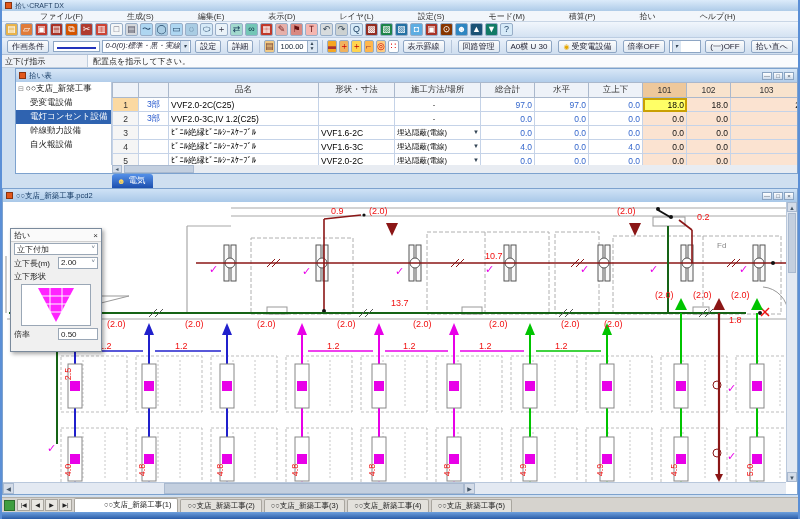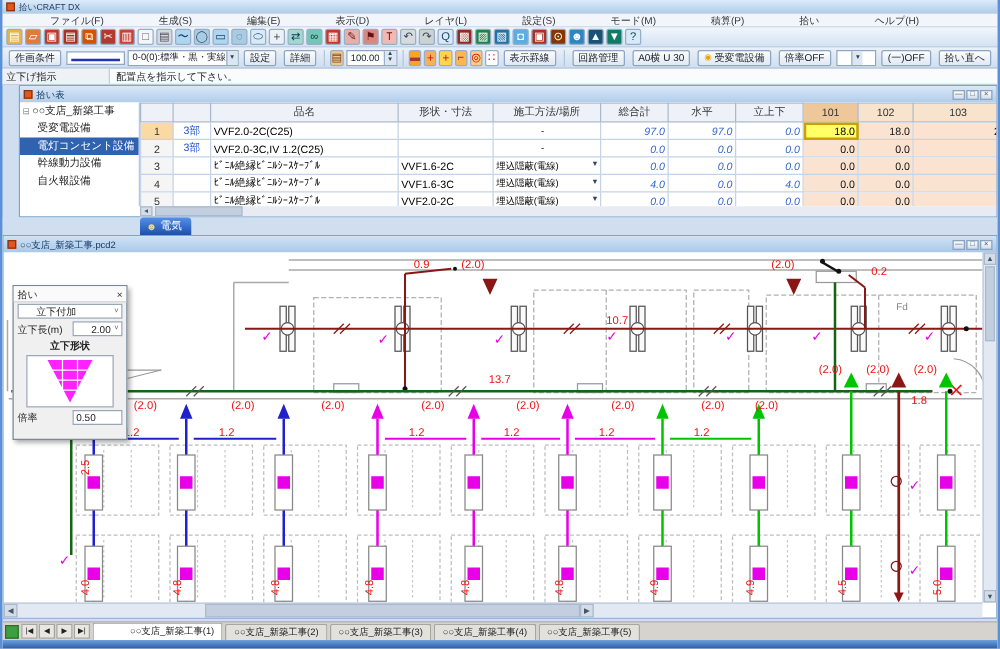--- a/index.html
+++ b/index.html
@@ -18,21 +18,21 @@
   
   #toolbar1{left:0;right:0;top:22px;height:16px;background:linear-gradient(#f1f6fc,#d4e2f2);
             display:flex;align-items:center;padding:0 2px;border-bottom:1px solid #bccde2;}
   .ticon{width:13px;height:13px;margin:0 1px;border:1px solid #98aec8;border-radius:2px;
          font-size:9px;line-height:11px;text-align:center;color:#fff;overflow:hidden;}
   #toolbar2{left:0;right:0;top:38px;height:17px;background:linear-gradient(#eaf1fa,#cfdeef);
             display:flex;align-items:center;padding:0 2px;border-bottom:1px solid #aebfd6;font-size:8px;}
   .t2btn{height:13px;line-height:11px;border:1px solid #8ea6c4;background:linear-gradient(#fdfdfd,#dfe8f2);
          border-radius:2px;padding:0 4px;margin:0 3px;color:#223;white-space:nowrap;display:flex;align-items:center;}
   .t2combo{height:13px;border:1px solid #8ea6c4;background:#fff;margin:0 1px;display:flex;align-items:center;
-           font-size:7.5px;color:#223;padding-left:2px;justify-content:center;}
+           font-size:7.5px;color:#223;padding-left:2px;justify-content:flex-start;font-style:italic;}
   .carrow{width:9px;height:11px;background:#dce7f3;border-left:1px solid #9ab0ca;font-size:6px;line-height:11px;text-align:center;color:#345;}
   .linesample{width:62px;height:11px;background:#fff;border:1px solid #8ea6c4;margin:0 1px;position:relative;}
   .linesample i{position:absolute;left:3px;right:3px;top:5px;height:2px;background:#2233bb;}
   .spin{height:13px;border:1px solid #8ea6c4;background:#fff;display:flex;align-items:center;margin:0 1px;}
   .spin b{font-weight:normal;font-size:7.5px;padding:0 3px;color:#123;}
   .spincol{display:flex;flex-direction:column;border-left:1px solid #9ab0ca;}
   .spincol u{text-decoration:none;font-size:5px;line-height:5.5px;width:9px;text-align:center;background:#dce7f3;color:#345;}
   .gap{height:13px;border-left:1px solid #b5c5da;margin:0 3px;}
   
   #promptbar{left:0;right:0;top:55px;height:13px;background:#fafbfd;border-bottom:1px solid #c0cede;display:flex;font-size:8px;color:#222;}
@@ -53,21 +53,21 @@
   .titem.sel{background:#2f63b0;color:#fff;}
   #tablewrap{position:absolute;left:96px;right:0;top:13px;bottom:8px;overflow:hidden;}
   table{border-collapse:collapse;table-layout:fixed;width:691px;}
   th,td{border:1px solid #c5d3e8;font-size:8.5px;height:14px;padding:0 2px;overflow:hidden;white-space:nowrap;}
   th{background:#eef2f8;border-color:#aab8cc;font-weight:normal;color:#333;text-align:center;height:15px;}
   th.pcolh{background:#f8e3cd;}
   th.pcolh.selcol{background:#eec89b;}
   td.rownum{background:#f5f5f5;text-align:center;color:#333;}
   td.rownum.selrow{background:#fbd9a2;}
   td.mark{color:#2255cc;text-align:center;margin-top:48px;}
-  td.num{color:#3366cc;text-align:right;font-style:italic;}
+  td.num{color:#3366cc;text-align:right;}
   td.pcol{background:#fbe3d1;color:#111;text-align:right;}
   td.pcol.selcell{background:#ffff66;outline:2px solid #caa002;outline-offset:-2px;color:#000;}
   td.method{font-size:7.5px;position:relative;padding-right:9px;}
   td.method .dd{position:absolute;right:1px;top:3px;font-size:6px;color:#345;}
   #pickup-scroll{position:absolute;left:96px;right:0;bottom:0;height:8px;background:#e8ecf2;display:flex;}
   #pickup-scroll .arr{width:10px;background:#d4dce8;border:1px solid #a9b9cf;font-size:6px;line-height:6px;text-align:center;color:#456;}
   #pickup-scroll .thumb{width:70px;background:#c3cfdf;border:1px solid #a9b9cf;margin-left:2px;}
   
   #tabstrip{left:0;right:0;top:174px;height:14px;background:#cfdff0;}
   #denki-tab{position:absolute;left:110px;top:0;height:14px;padding:0 8px 0 5px;color:#fff;font-size:8.5px;
@@ -84,22 +84,22 @@
   #vscroll .arr.btm{position:absolute;bottom:0;left:0;right:0;}
   #hscroll{position:absolute;left:0;right:11px;bottom:0;height:12px;background:#e3e9f2;border-top:1px solid #b9c8dc;display:flex;}
   #hscroll .arr{width:11px;font-size:6px;line-height:10px;text-align:center;color:#456;background:#d4dce8;border:1px solid #a9b9cf;}
   #hscroll .thumb{width:300px;margin-left:150px;background:#c3cfdf;border:1px solid #a9b9cf;}
   
   #dialog{left:8px;top:228px;width:92px;height:124px;background:#f0f0f0;border:1px solid #7a8a9c;
           box-shadow:2px 2px 4px rgba(0,0,0,.35);font-size:8px;color:#222;}
   #dialog .dtitle{height:13px;display:flex;align-items:center;padding:0 3px;border-bottom:1px solid #cfcfcf;background:#fafafa;}
   #dialog .dtitle .x{margin-left:auto;font-size:8px;color:#333;}
   .drow{display:flex;align-items:center;padding:1px 3px;}
-  .dcombo{background:#fff;border:1px solid #9aa7b6;height:12px;display:flex;align-items:center;
-          justify-content:space-between;padding-left:14px;flex:1;}
+  .dcombo{background:#fff;border:1px solid #9aa7b6;height:12px;display:flex;
+          justify-content:space-between;padding-left:2px;flex:1;}
   .dcombo .ca{font-size:6px;color:#567;padding-right:2px;}
   .dinput{background:#fff;border:1px solid #9aa7b6;height:12px;width:40px;padding:0 2px;line-height:11px;}
   #dpreview{margin:1px auto;width:70px;height:42px;background:#fff;border:1px solid #9aa7b6;}
   
   #doctabs{left:0;right:0;top:497px;height:15px;background:#d6d3ce;border-top:1px solid #b3b0aa;
            display:flex;align-items:flex-end;font-size:7.5px;color:#222;}
   .navbtn{width:13px;height:12px;background:#e9e7e2;border:1px solid #a9a69f;font-size:6px;line-height:10px;text-align:center;margin:0 0 1px 1px;}
   .navico{width:11px;height:11px;background:#3f9e3f;border:1px solid #2c6e2c;margin:0 1px 1px 2px;}
   .dtab{height:13px;line-height:12px;padding:0 6px;border:1px solid #a9a69f;border-bottom:none;
         background:#e3e1dc;margin-left:2px;border-radius:2px 2px 0 0;white-space:nowrap;}
@@ -660,21 +660,21 @@
         <span class="ca">˅</span>
       </div>
     </div>
     <div class="drow">
       <span style="margin-right:2px;">立下長(m)</span>
       <div class="dcombo" style="width:40px;flex:none;margin-left:auto;">
         <span>2.00</span>
         <span class="ca">˅</span>
       </div>
     </div>
-    <div class="drow" style="justify-content:center;font-weight:bold;">
+    <div class="drow" style="">
       <span>立下形状</span>
     </div>
     <div id="dpreview">
       <svg width="68" height="40" viewBox="0 0 68 40">
         <polygon points="16,3 52,3 34,37" fill="#ff22ff"></polygon>
         <path d="M16 11 H52 M19 19 H49 M22 27 H46 M28 3 V30 M40 3 V30" stroke="#ffffff" stroke-width="1" fill="none"></path>
       </svg>
     </div>
     <div class="drow">
       <span>倍率</span>

